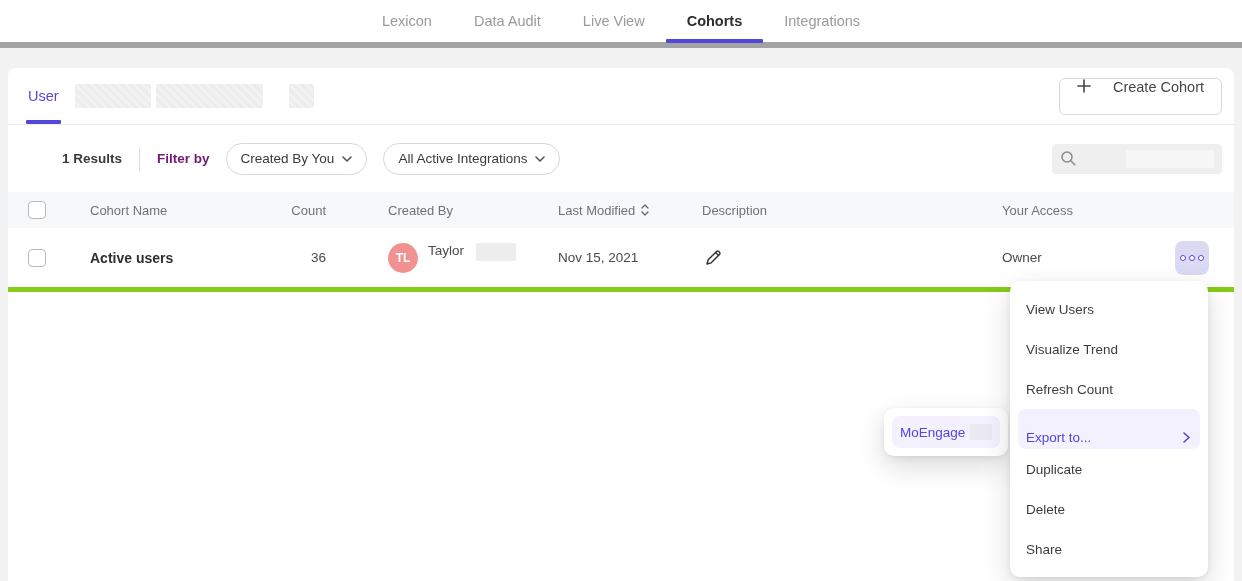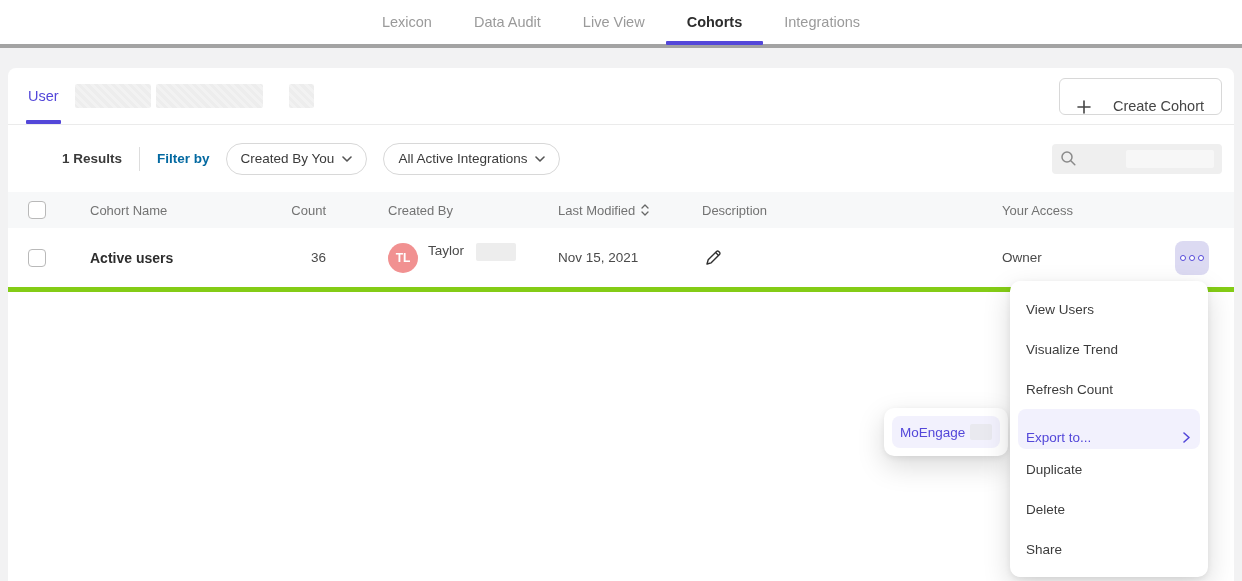--- a/index.html
+++ b/index.html
@@ -7,21 +7,21 @@
   body {
     font-family: "Liberation Sans", sans-serif;
     background: #f2f2f3;
     position: relative;
     overflow: hidden;
     color: #3c3c3c;
   }
 
   
   .topnav {
-    height: 48px; background: #fff; border-bottom: 4px solid #a3a3a3;
+    height: 48px; background: #fff; border-bottom: 6px solid #a3a3a3;
     display: flex; justify-content: center; align-items: stretch;
   }
   .topnav-tab {
     position: relative; display: flex; align-items: center;
     padding: 0 21px; font-size: 14.5px; color: #9a9a9a; cursor: pointer;
   }
   .topnav-tab.active { color: #2d2d2d; font-weight: 700; }
   .tab-underline {
     position: absolute; left: 0; right: 0; bottom: -1px; height: 4px;
     background: #5347d9; border-radius: 1px;
@@ -45,33 +45,33 @@
 
   .redact { background: repeating-linear-gradient(45deg, #ededed 0 3px, #f2f2f2 3px 6px); border-radius: 2px; }
   .rb1 { width: 76px; height: 24px; margin-left: 16px; }
   .rb2 { width: 107px; height: 24px; margin-left: 5px; }
   .rb3 { width: 25px; height: 24px; margin-left: 26px; }
 
   .spacer { flex: 1; }
 
   .create-btn {
     height: 37px; border: 1px solid #d8d8d8; border-radius: 6px; background: #fff;
-    display: flex; align-items: flex-end; gap: 22px; padding: 0 17px;
+    display: flex; align-items: flex-start; gap: 22px; padding: 0 17px;
     font-size: 14.5px; font-weight: 500; color: #454545; cursor: pointer;
     font-family: "Liberation Sans", sans-serif;
   }
 
   
   .filter-row {
     height: 67px; display: flex; align-items: center;
     padding: 0 12px 0 54px;
   }
   .results-label { font-size: 13.5px; font-weight: 600; color: #3a3a3a; }
   .vdivider { width: 1px; height: 24px; background: #ddd; margin: 0 17px; }
-  .filterby-label { font-size: 13.5px; font-weight: 600; color: #0369a1; margin-right: 16px; }
+  .filterby-label { font-size: 13.5px; font-weight: 600; color: #701a75; margin-right: 16px; }
   .pill {
     height: 32px; border: 1px solid #d8d8d8; border-radius: 16px; background: #fff;
     display: flex; align-items: center; gap: 8px; padding: 0 14px;
     font-size: 13.5px; font-weight: 500; color: #3a3a3a; cursor: pointer;
     font-family: "Liberation Sans", sans-serif;
   }
   .pill + .pill { margin-left: 16px; }
 
   .search-box {
     position: relative; width: 170px; height: 30px; background: #efefef;

